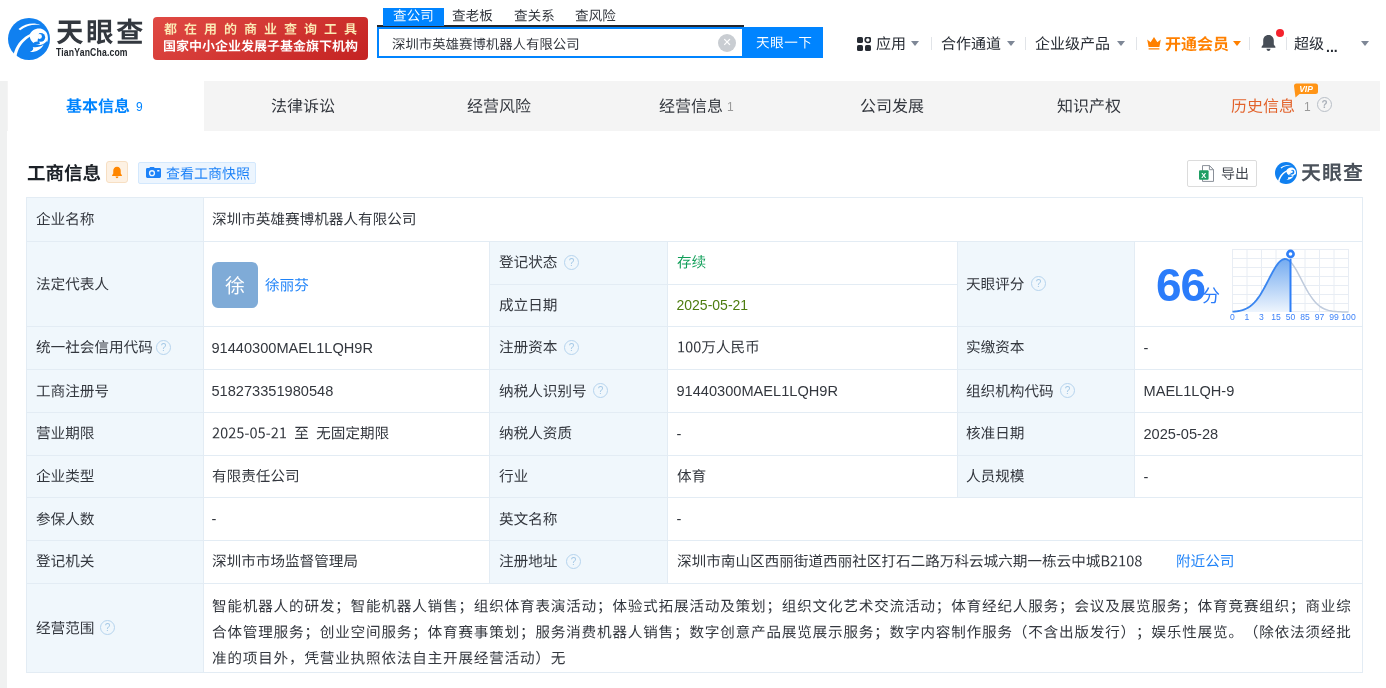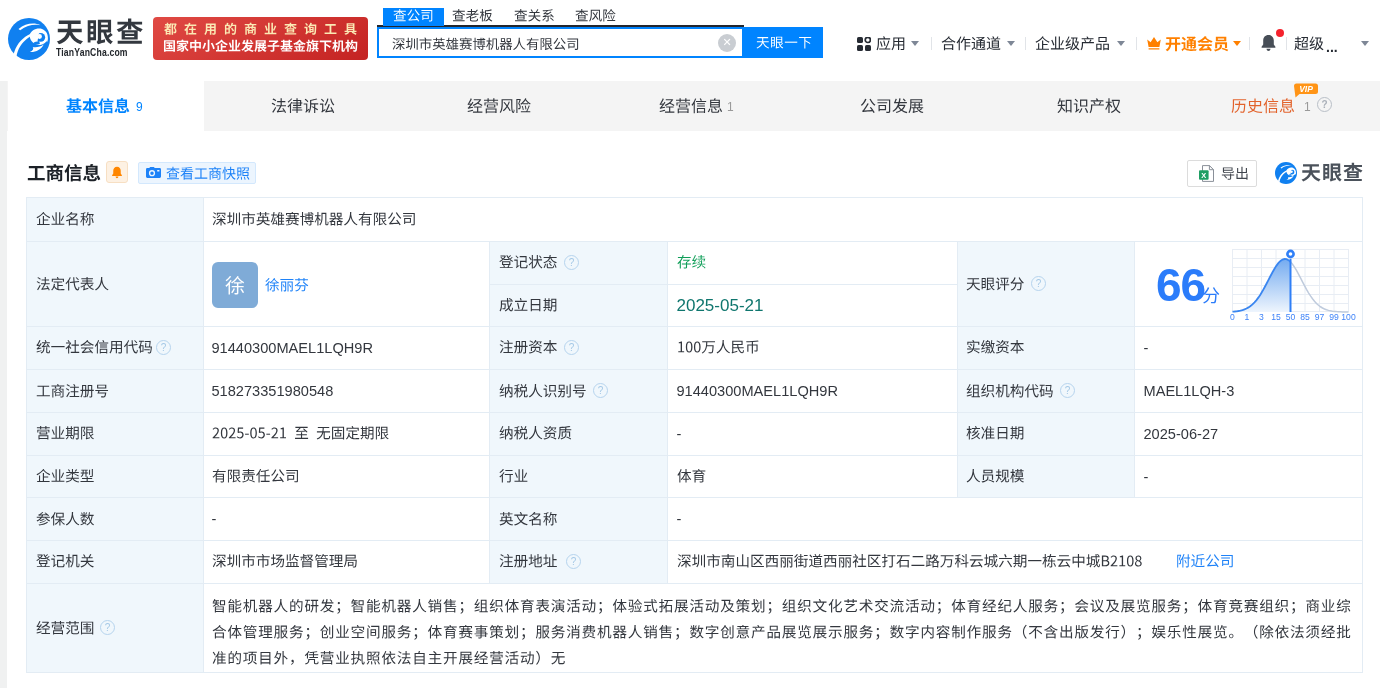--- a/index.html
+++ b/index.html
@@ -638,21 +638,21 @@
       </g>
     </svg>
     <svg style="position:absolute;left:499px;top:292.5px;overflow:visible;" width="60" height="24">
       <g fill="#33373e" transform="translate(0,17.3) scale(0.0146,-0.0146)">
         <use href="#qbS" x="0"></use>
         <use href="#qbT" x="1000"></use>
         <use href="#qbU" x="2000"></use>
         <use href="#qbV" x="3000"></use>
       </g>
     </svg>
-    <div style="position:absolute;left:676.5px;top:294.0px;height:23px;line-height:23px;font-family:'Liberation Sans', sans-serif;font-size:17px;color:#0f766e;font-weight:normal;text-align:left;white-space:nowrap;">2025-05-21</div>
+    <div style="position:absolute;left:676.5px;top:294.0px;height:23px;line-height:23px;font-family:'Liberation Sans', sans-serif;font-size:14px;color:#4d7c0f;font-weight:normal;text-align:left;white-space:nowrap;">2025-05-21</div>
     <svg style="position:absolute;left:966px;top:271.5px;overflow:visible;" width="60" height="24">
       <g fill="#33373e" transform="translate(0,17.3) scale(0.0146,-0.0146)">
         <use href="#qV" x="0"></use>
         <use href="#qW" x="1000"></use>
         <use href="#qbW" x="2000"></use>
         <use href="#qbX" x="3000"></use>
       </g>
     </svg>
     <div style="position:absolute;left:1031px;top:276.0px;width:13px;height:13px;border-radius:50%;border:1px solid #b6d4ee;color:#a4c8e6;font-family:'Liberation Sans',sans-serif;font-size:10px;line-height:13px;text-align:center">?</div>
     <svg style="position:absolute;left:36px;top:335.0px;overflow:visible;" width="118" height="24">
@@ -724,21 +724,21 @@
       <g fill="#33373e" transform="translate(0,17.3) scale(0.0146,-0.0146)">
         <use href="#qch" x="0"></use>
         <use href="#qci" x="1000"></use>
         <use href="#qQ" x="2000"></use>
         <use href="#qcj" x="3000"></use>
         <use href="#qbH" x="4000"></use>
         <use href="#qb1" x="5000"></use>
       </g>
     </svg>
     <div style="position:absolute;left:1060px;top:383.0px;width:13px;height:13px;border-radius:50%;border:1px solid #b6d4ee;color:#a4c8e6;font-family:'Liberation Sans',sans-serif;font-size:10px;line-height:13px;text-align:center">?</div>
-    <div style="position:absolute;left:1143.5px;top:380.0px;height:23px;line-height:23px;font-family:'Liberation Sans', sans-serif;font-size:14.6px;color:#33373e;font-weight:normal;text-align:left;white-space:nowrap;">MAEL1LQH-3</div>
+    <div style="position:absolute;left:1143.5px;top:380.0px;height:23px;line-height:23px;font-family:'Liberation Sans', sans-serif;font-size:14.6px;color:#33373e;font-weight:normal;text-align:left;white-space:nowrap;">MAEL1LQH-9</div>
     <svg style="position:absolute;left:36px;top:421.0px;overflow:visible;" width="60" height="24">
       <g fill="#33373e" transform="translate(0,17.3) scale(0.0146,-0.0146)">
         <use href="#qbn" x="0"></use>
         <use href="#q6" x="1000"></use>
         <use href="#qbV" x="2000"></use>
         <use href="#qU" x="3000"></use>
       </g>
     </svg>
     <svg style="position:absolute;left:211.5px;top:421.0px;overflow:visible;" width="179" height="24">
       <g fill="#33373e" transform="translate(0,17.3) scale(0.0146,-0.0146)">
@@ -771,21 +771,21 @@
     </svg>
     <div style="position:absolute;left:676.5px;top:422.5px;height:23px;line-height:23px;font-family:'Liberation Sans', sans-serif;font-size:14.6px;color:#33373e;font-weight:normal;text-align:left;white-space:nowrap;">-</div>
     <svg style="position:absolute;left:966px;top:421.0px;overflow:visible;" width="60" height="24">
       <g fill="#33373e" transform="translate(0,17.3) scale(0.0146,-0.0146)">
         <use href="#qcr" x="0"></use>
         <use href="#qcs" x="1000"></use>
         <use href="#qbU" x="2000"></use>
         <use href="#qbV" x="3000"></use>
       </g>
     </svg>
-    <div style="position:absolute;left:1143.5px;top:422.5px;height:23px;line-height:23px;font-family:'Liberation Sans', sans-serif;font-size:14.6px;color:#33373e;font-weight:normal;text-align:left;white-space:nowrap;">2025-06-27</div>
+    <div style="position:absolute;left:1143.5px;top:422.5px;height:23px;line-height:23px;font-family:'Liberation Sans', sans-serif;font-size:14.6px;color:#33373e;font-weight:normal;text-align:left;white-space:nowrap;">2025-05-28</div>
     <svg style="position:absolute;left:36px;top:464.0px;overflow:visible;" width="60" height="24">
       <g fill="#33373e" transform="translate(0,17.3) scale(0.0146,-0.0146)">
         <use href="#q5" x="0"></use>
         <use href="#q6" x="1000"></use>
         <use href="#qct" x="2000"></use>
         <use href="#qcu" x="3000"></use>
       </g>
     </svg>
     <svg style="position:absolute;left:211.5px;top:464.0px;overflow:visible;" width="89" height="24">
       <g fill="#33373e" transform="translate(0,17.3) scale(0.0146,-0.0146)">

